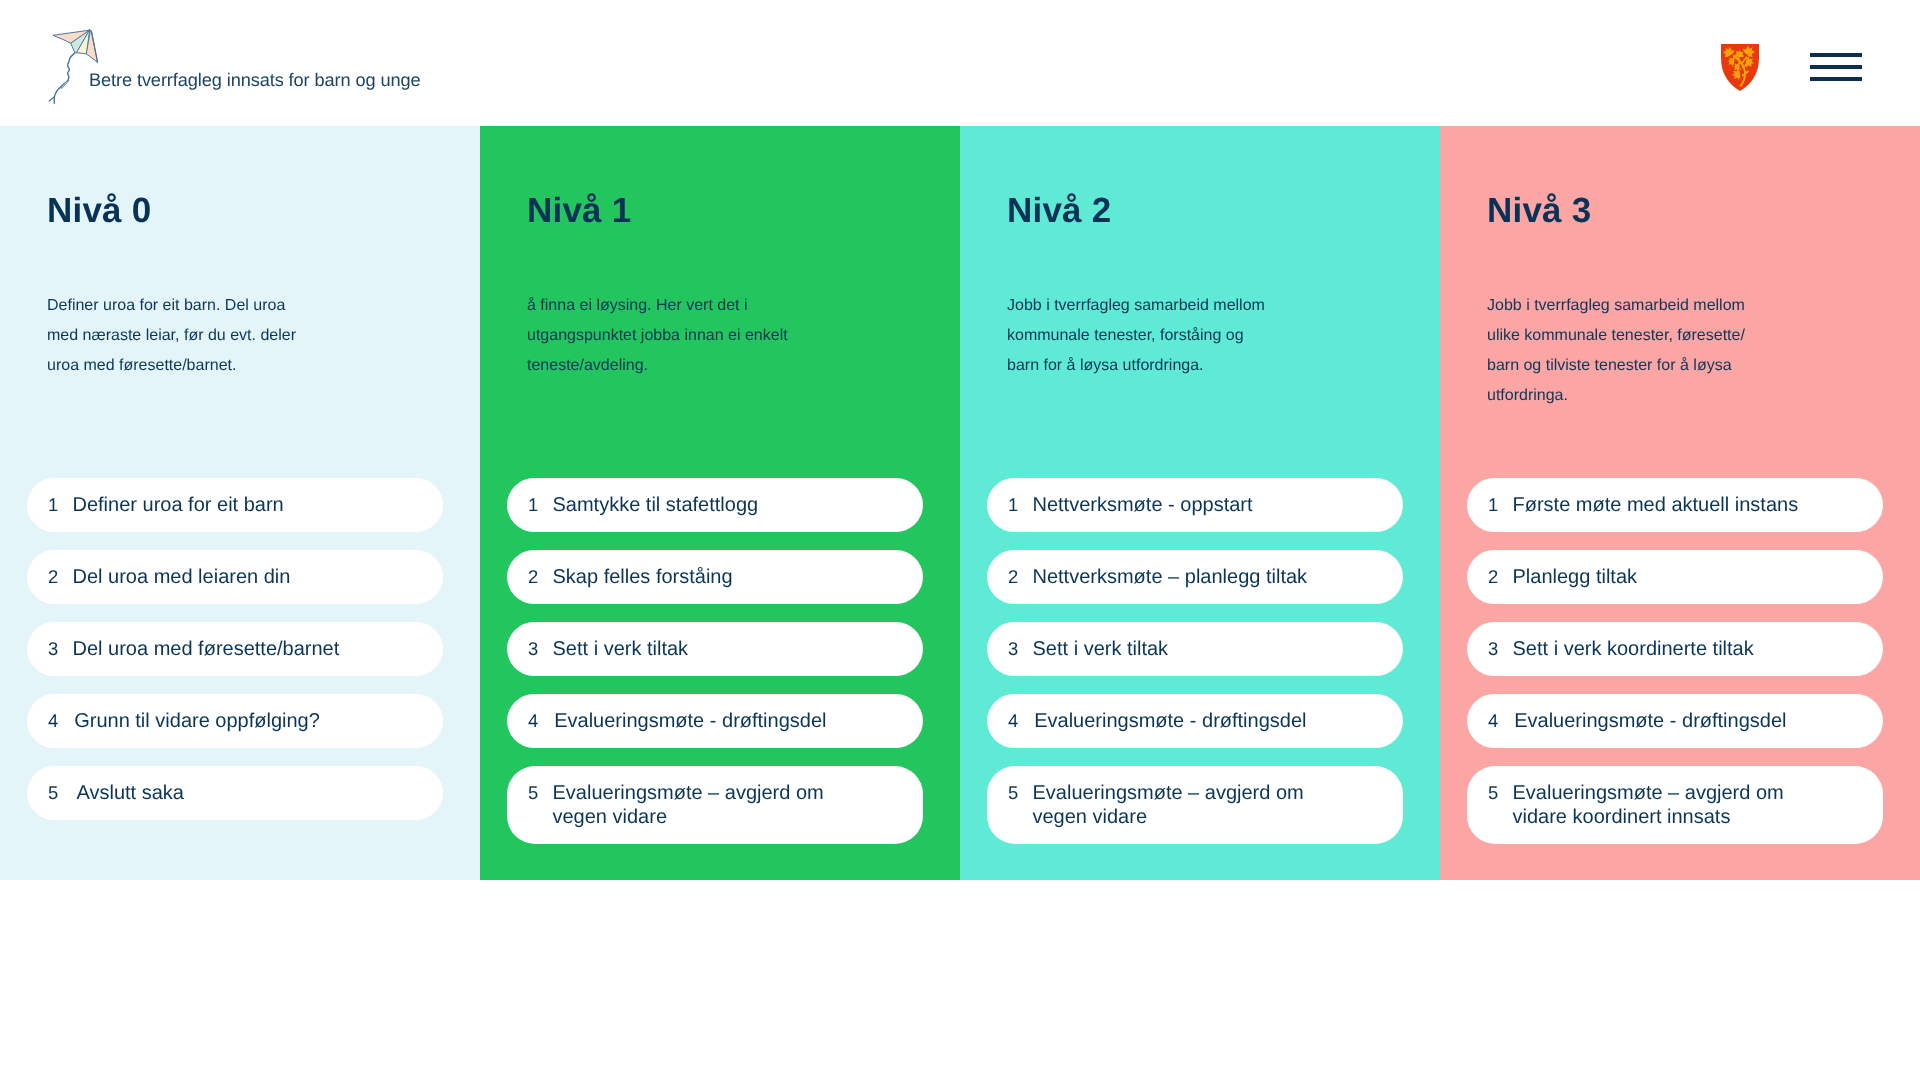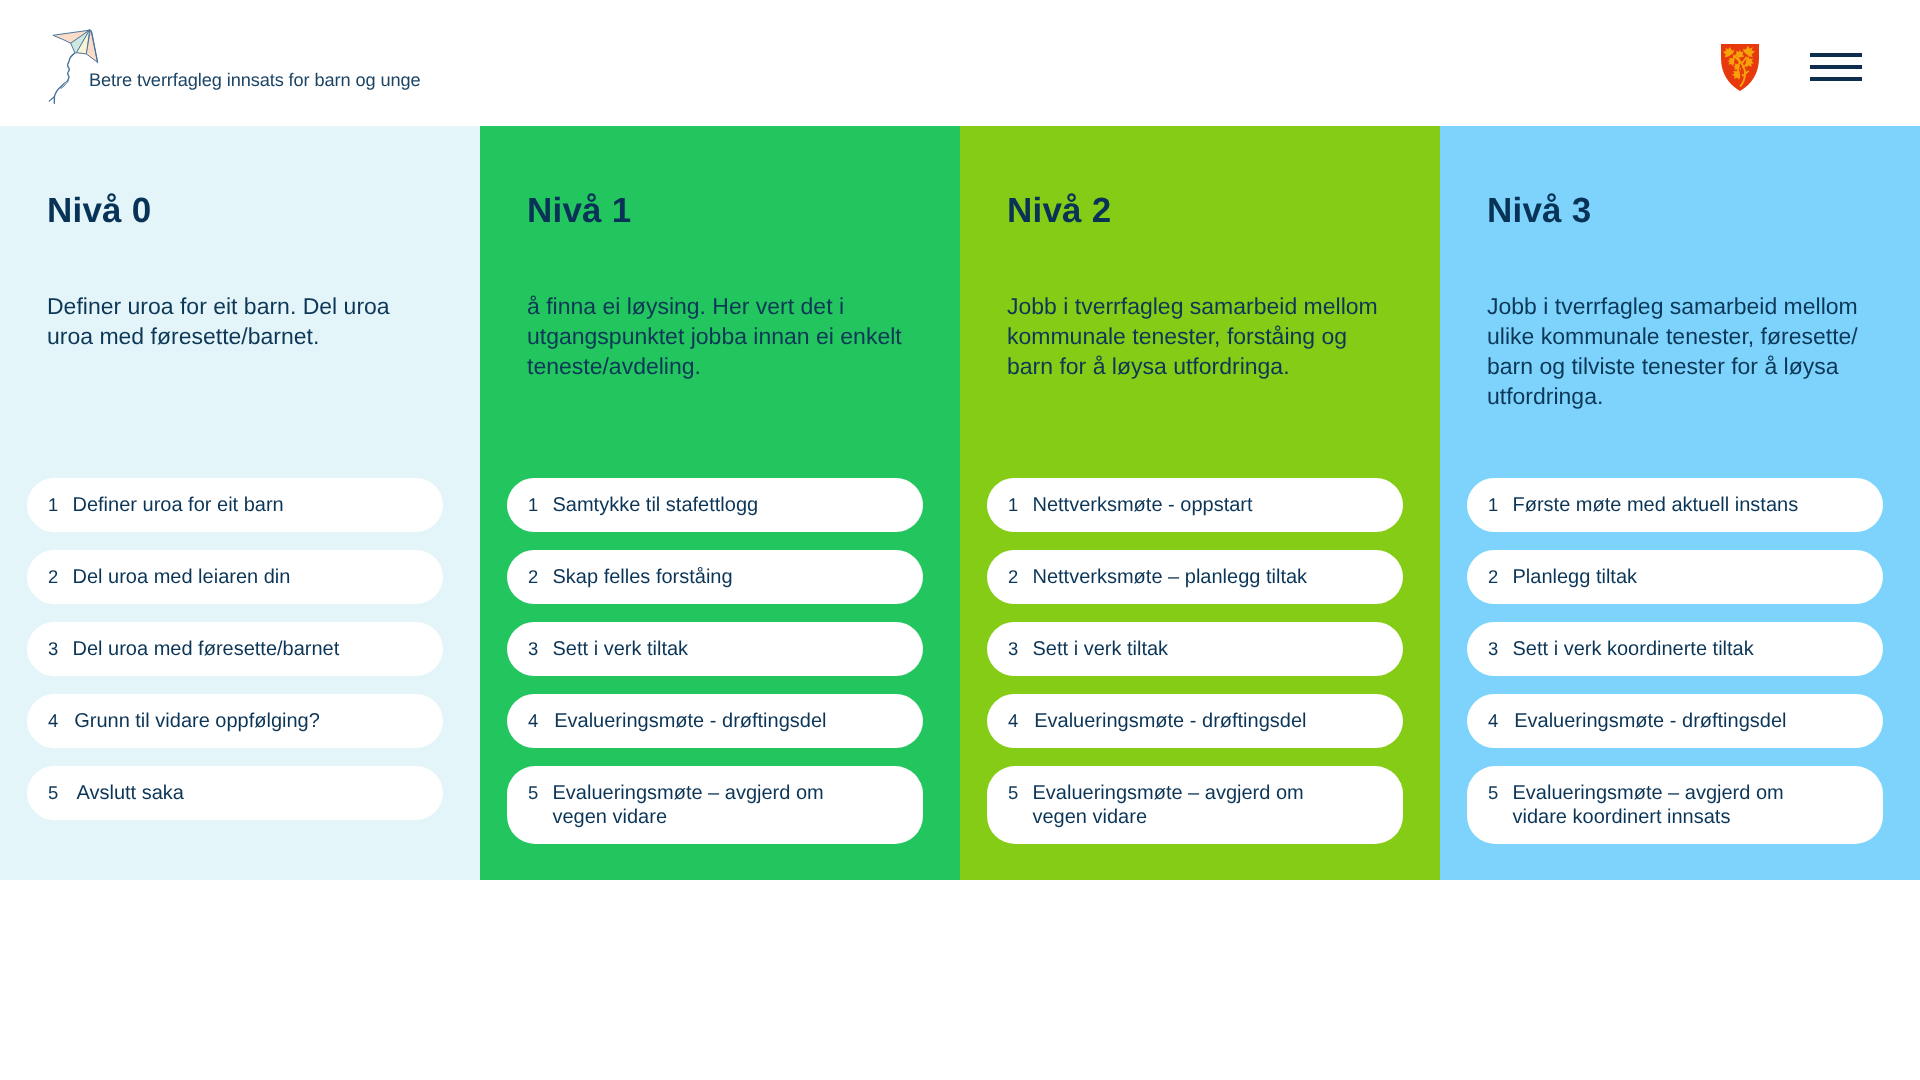--- a/index.html
+++ b/index.html
@@ -24,21 +24,21 @@
           background:none;border:0;padding:0;cursor:pointer;}
   .burger span{display:block;height:4.5px;background:#0d2e4e;width:52px;}
   .burger span+span{margin-top:7.6px;}
 
   
   .cols{position:absolute;left:0;top:126px;width:1920px;height:954px;display:flex;}
   .col{width:480px;height:754px;position:relative;overflow:hidden;}
 
   .col-title{position:absolute;left:47px;top:64px;margin:0;font-size:35px;font-weight:700;
              color:#083357;letter-spacing:0.2px;line-height:42px;}
-  .col-desc{position:absolute;left:47px;top:165px;margin:0;width:420px;font-size:23px;
+  .col-desc{position:absolute;left:47px;top:165px;margin:0;width:420px;font-size:16px;
             line-height:30px;color:#0c3757;}
   .col-desc .ln{display:block;white-space:nowrap;}
   .pills{position:absolute;left:27px;top:352px;width:416px;margin:0;padding:0;list-style:none;}
   .pill{background:#fff;border-radius:28px;min-height:54px;margin-bottom:18px;
         display:flex;align-items:center;box-sizing:border-box;padding:15px 16px 15px 21px;}
   .pill-num{width:24.5px;flex:0 0 auto;font-size:18.4px;color:#0b3557;line-height:24px;}
   .pill-text{font-size:20px;color:#0b3557;line-height:24px;}
   .pill.two .pill-num{align-self:flex-start;}
   .pill-text .ln{display:block;white-space:pre;}
 </style>
@@ -117,20 +117,21 @@
       <span></span>
       <span></span>
     </button>
   </header>
 
   <main class="cols" id="cols">
       <section class="col" style="background: rgb(228, 245, 250);">
     <h2 class="col-title">Nivå 0</h2>
     <p class="col-desc">
           <span class="ln">Definer uroa for eit barn. Del uroa</span>
+          <span class="ln">med næraste leiar, før du evt. deler</span>
           <span class="ln">uroa med føresette/barnet.</span>
         </p>
     <ol class="pills">
           <li class="pill">
     <span class="pill-num">1</span>
     <span class="pill-text">
               <span class="ln">Definer uroa for eit barn</span>
             </span>
   </li>
           <li class="pill">
@@ -193,21 +194,21 @@
   </li>
           <li class="pill two">
     <span class="pill-num">5</span>
     <span class="pill-text">
               <span class="ln">Evalueringsmøte – avgjerd om</span>
               <span class="ln">vegen vidare</span>
             </span>
   </li>
         </ol>
   </section>
-      <section class="col" style="background: #84cc16;">
+      <section class="col" style="background: #5eead4;">
     <h2 class="col-title">Nivå 2</h2>
     <p class="col-desc">
           <span class="ln">Jobb i tverrfagleg samarbeid mellom</span>
           <span class="ln">kommunale tenester, forståing og</span>
           <span class="ln">barn for å løysa utfordringa.</span>
         </p>
     <ol class="pills">
           <li class="pill">
     <span class="pill-num">1</span>
     <span class="pill-text">
@@ -234,21 +235,21 @@
   </li>
           <li class="pill two">
     <span class="pill-num">5</span>
     <span class="pill-text">
               <span class="ln">Evalueringsmøte – avgjerd om</span>
               <span class="ln">vegen vidare</span>
             </span>
   </li>
         </ol>
   </section>
-      <section class="col" style="background: #7dd3fc;">
+      <section class="col" style="background: #fca5a5;">
     <h2 class="col-title">Nivå 3</h2>
     <p class="col-desc">
           <span class="ln">Jobb i tverrfagleg samarbeid mellom</span>
           <span class="ln">ulike kommunale tenester, føresette/</span>
           <span class="ln">barn og tilviste tenester for å løysa</span>
           <span class="ln">utfordringa.</span>
         </p>
     <ol class="pills">
           <li class="pill">
     <span class="pill-num">1</span>

